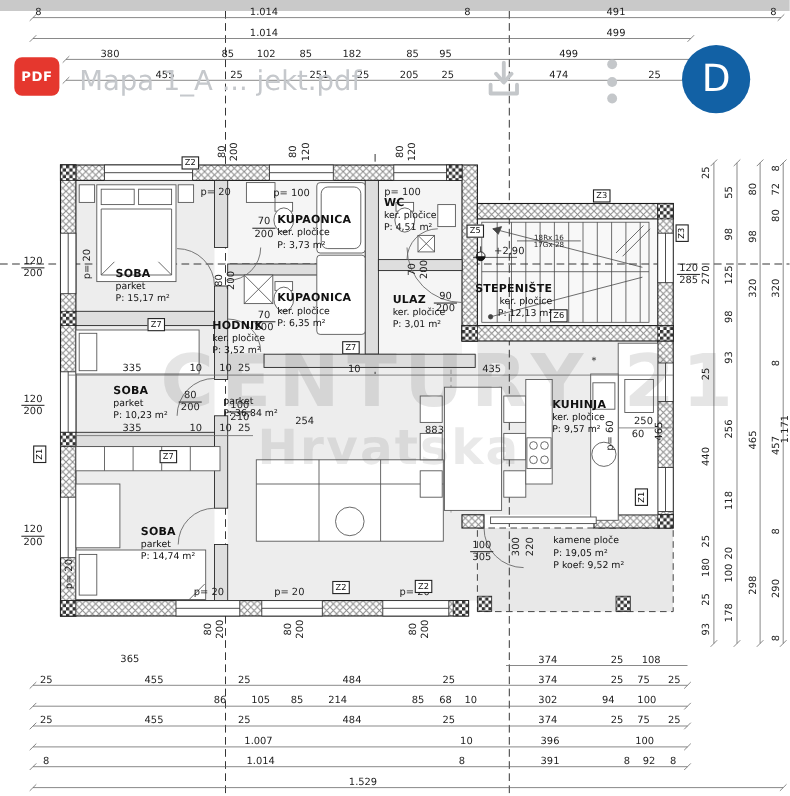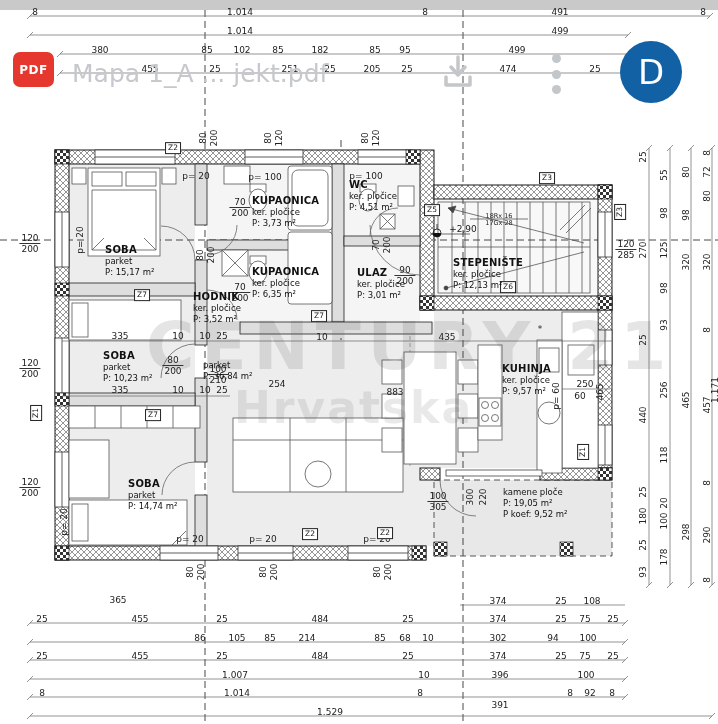--- a/index.html
+++ b/index.html
@@ -356,21 +356,21 @@
       <span class="dim" style="left: 561px; top: 656px;">25</span>
       <span class="dim" style="left: 585px; top: 656px;">75</span>
       <span class="dim" style="left: 613px; top: 656px;">25</span>
       <span class="dim" style="left: 235px; top: 675px;">1.007</span>
       <span class="dim" style="left: 424px; top: 675px;">10</span>
       <span class="dim" style="left: 500px; top: 675px;">396</span>
       <span class="dim" style="left: 586px; top: 675px;">100</span>
       <span class="dim" style="left: 42px; top: 693px;">8</span>
       <span class="dim" style="left: 237px; top: 693px;">1.014</span>
       <span class="dim" style="left: 420px; top: 693px;">8</span>
-      <span class="dim" style="left: 500px; top: 693px; margin-top: 12px;">391</span>
+      <span class="dim" style="left: 500px; top: 693px;">391</span>
       <span class="dim" style="left: 570px; top: 693px;">8</span>
       <span class="dim" style="left: 590px; top: 693px;">92</span>
       <span class="dim" style="left: 612px; top: 693px;">8</span>
       <span class="dim" style="left: 330px; top: 712px;">1.529</span>
       <span class="dim" style="left: 120px; top: 336px;">335</span>
       <span class="dim" style="left: 178px; top: 336px;">10</span>
       <span class="dim" style="left: 205px; top: 336px;">10</span>
       <span class="dim" style="left: 222px; top: 336px;">25</span>
       <span class="dim" style="left: 277px; top: 337px; margin-top: 47px;">254</span>
       <span class="dim" style="left: 322px; top: 337px;">10</span>
@@ -522,21 +522,21 @@
       <div class="room" style="left: 193px; top: 290px;">
         <div class="nm">HODNIK</div>
         <div class="mt">ker. pločice</div>
         <div class="ar">P: 3,52 m²</div>
       </div>
       <div class="room" style="left: 357px; top: 266px;">
         <div class="nm">ULAZ</div>
         <div class="mt">ker. pločice</div>
         <div class="ar">P: 3,01 m²</div>
       </div>
-      <div class="room" style="left: 453px; top: 256px;">
+      <div class="room" style="left: 432px; top: 256px; text-align: right;">
         <div class="nm">STEPENIŠTE</div>
         <div class="mt">ker. pločice</div>
         <div class="ar">P: 12,13 m²</div>
       </div>
       <div class="room" style="left: 103px; top: 349px;">
         <div class="nm">SOBA</div>
         <div class="mt">parket</div>
         <div class="ar">P: 10,23 m²</div>
       </div>
       <div class="room" style="left: 203px; top: 360px;">

